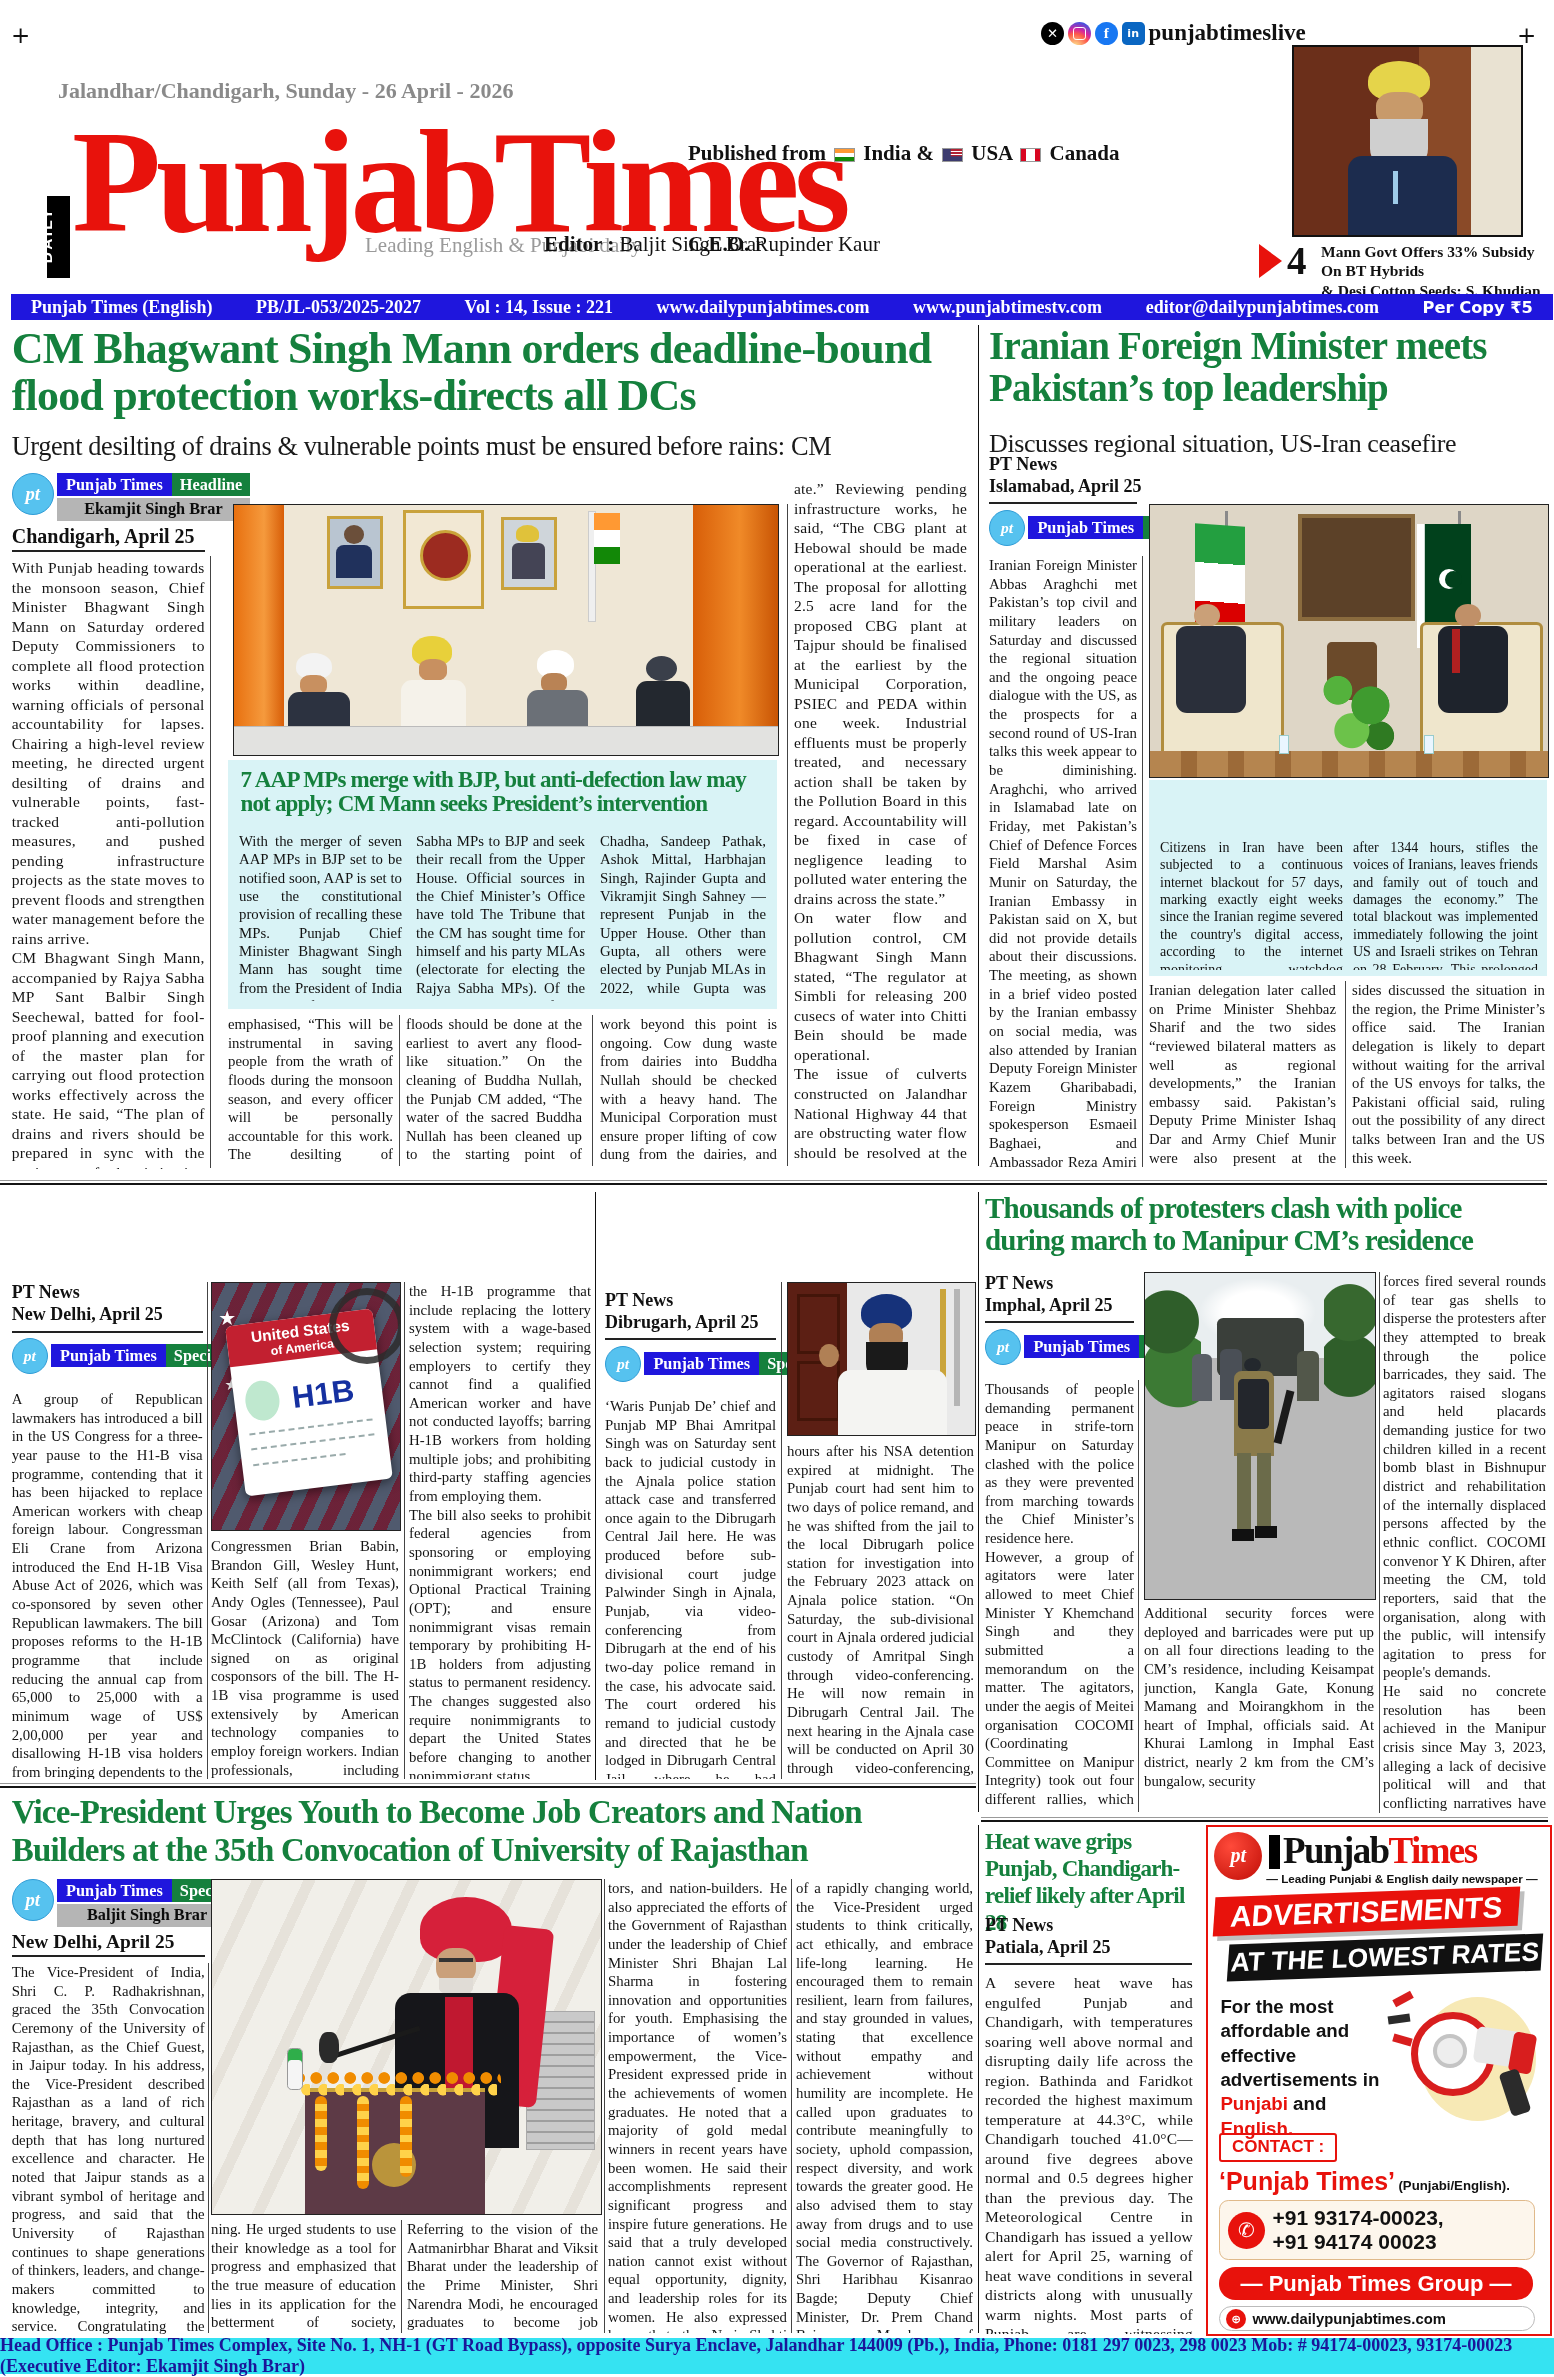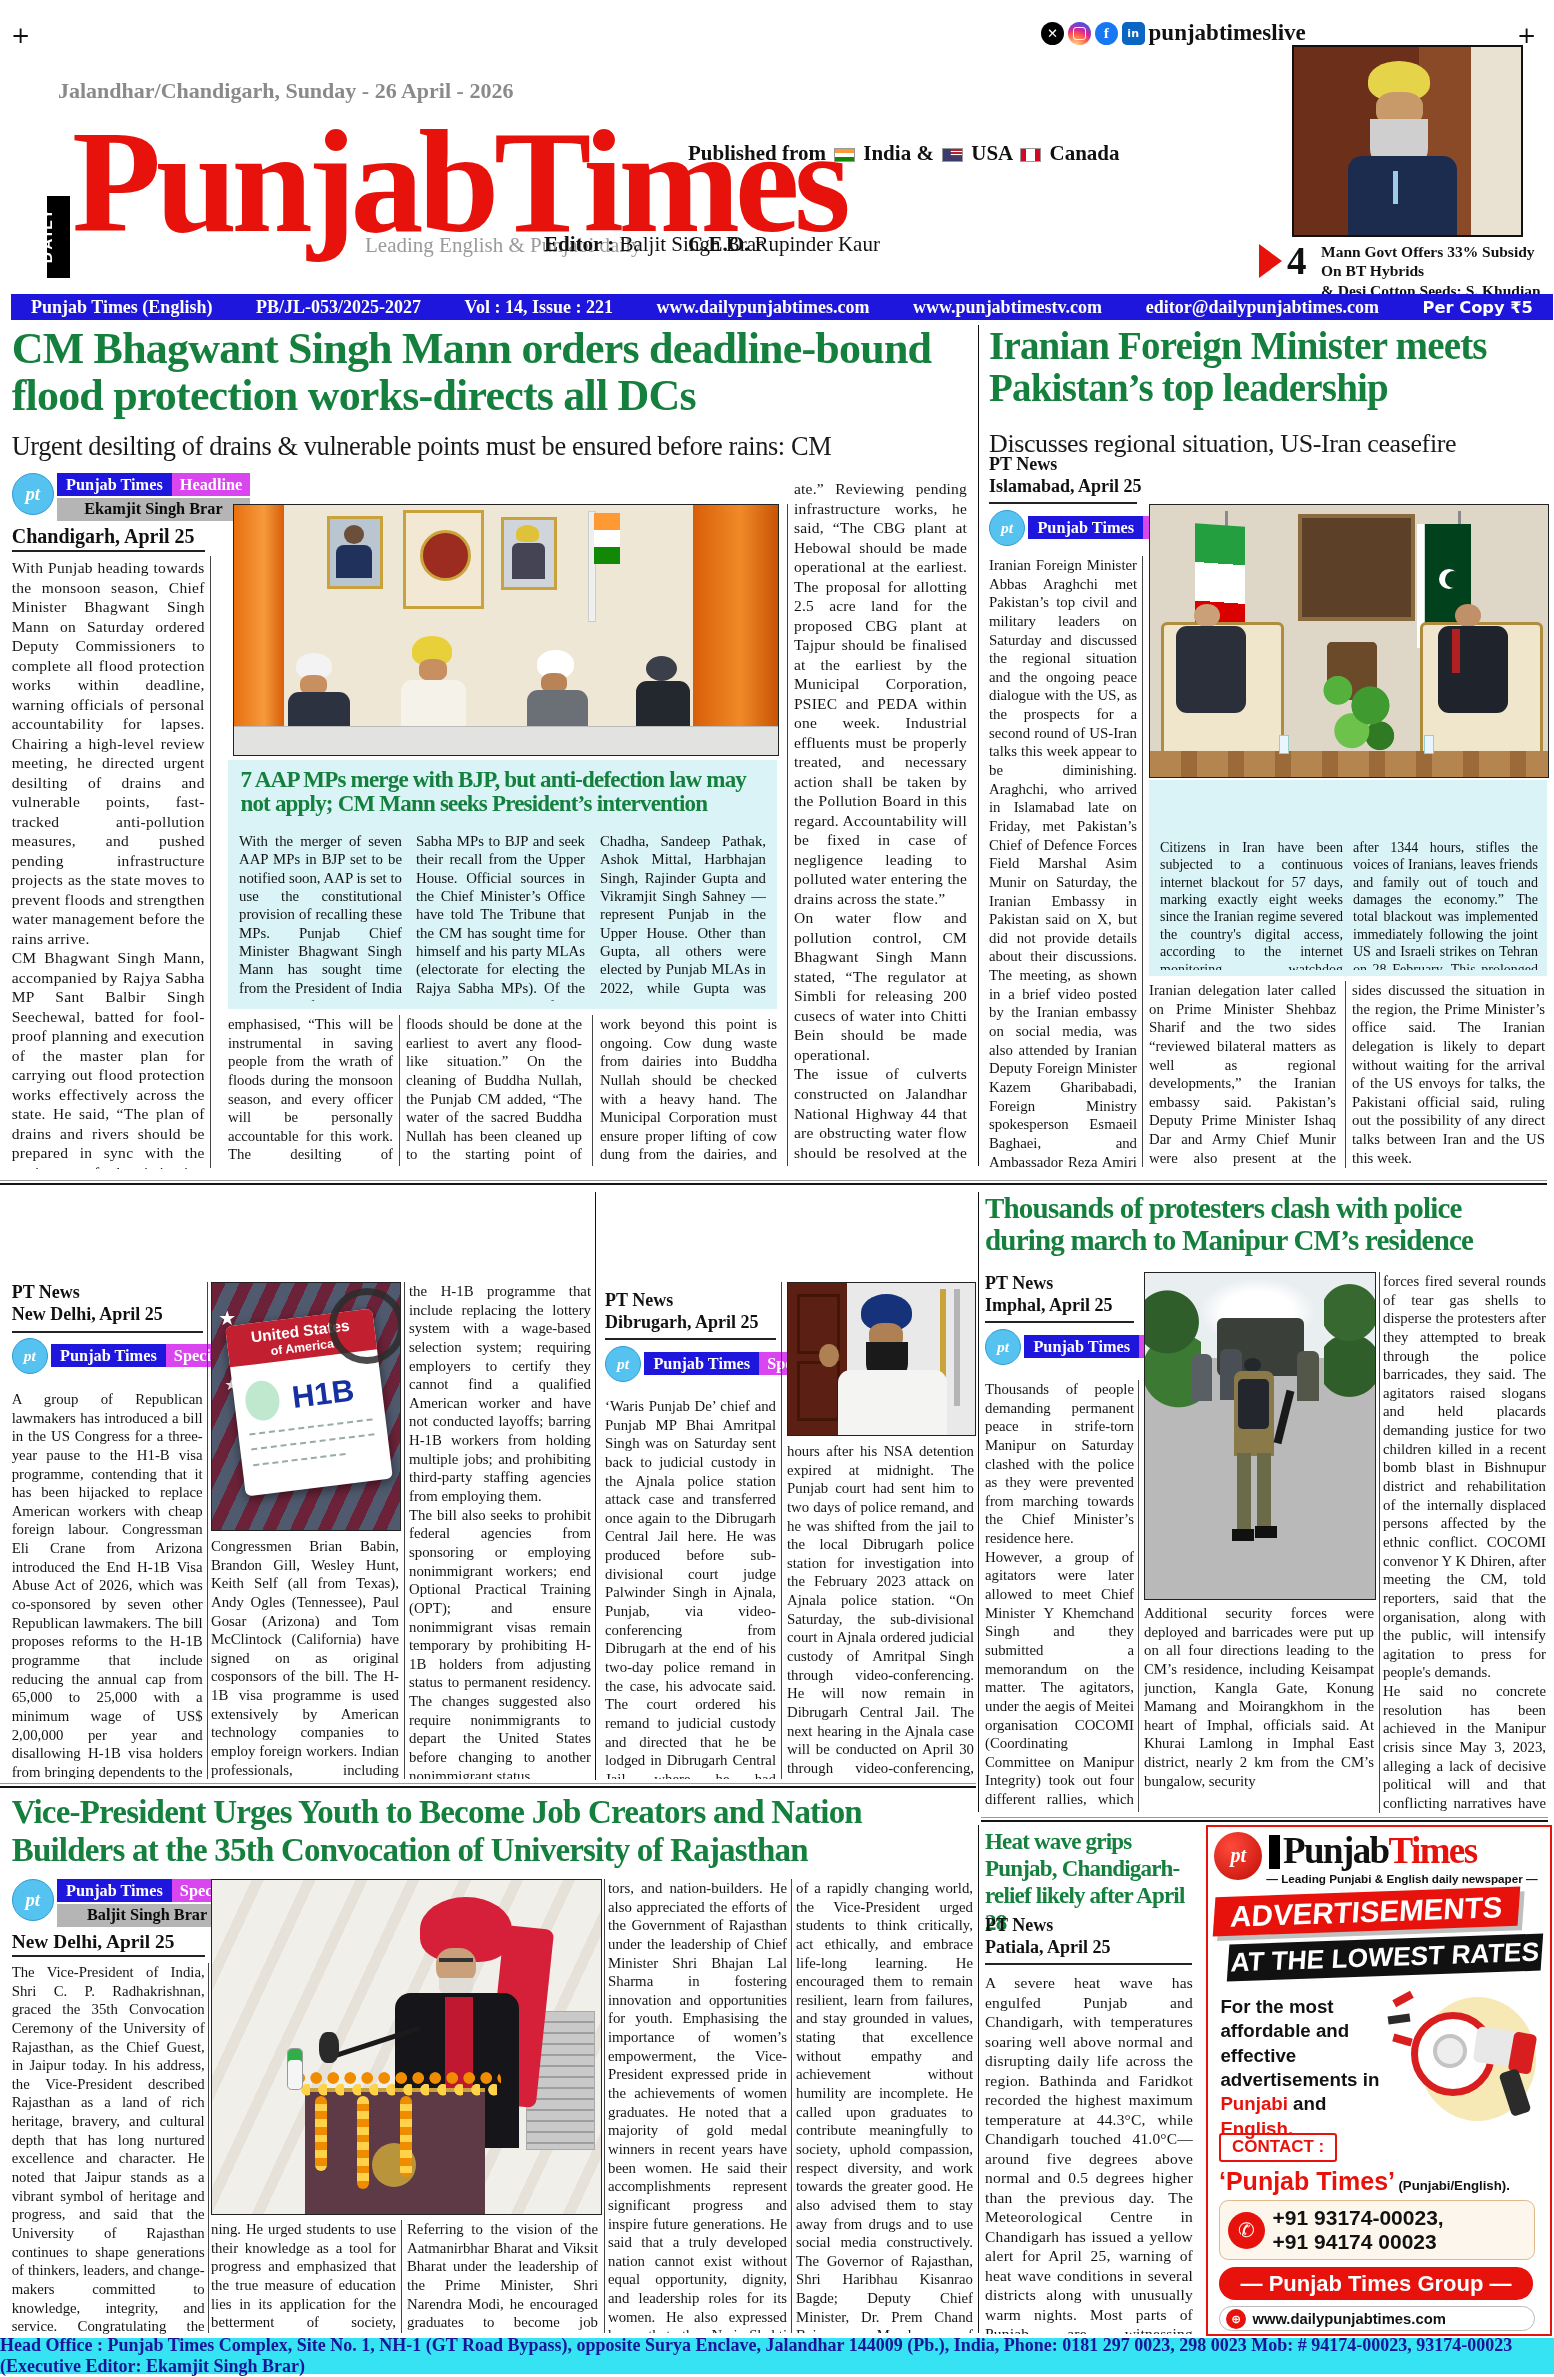--- a/index.html
+++ b/index.html
@@ -18,21 +18,21 @@
   .hsep{position:absolute;height:1.6px;border-top:0.8px solid #999;border-bottom:2.3px solid #141414;}
   .photo{position:absolute;overflow:hidden;border:0.8px solid #222;}
   
   .badge{position:absolute;display:flex;align-items:flex-start;}
   .pt-circle{width:40px;height:40px;border-radius:50%;background:#56c2ef;color:#fff;
              font-style:italic;font-weight:bold;font-size:18.7px;display:flex;align-items:center;justify-content:center;
              border:1.6px solid #2f9cd6;flex:0 0 auto;}
   .badge-rows{margin-left:3.1px;}
   .brow{display:flex;}
   .bb{background:#1f16dd;color:#fff;font-weight:bold;font-size:16.3px;padding:1.6px 9.3px;line-height:20px;}
-  .br{background:#d946ef;color:#fff;font-weight:bold;font-size:16.3px;padding:1.6px 7.8px;line-height:20px;}
+  .br{background:#15803d;color:#fff;font-weight:bold;font-size:16.3px;padding:1.6px 7.8px;line-height:20px;}
   .bg-gray{background:#b5b5b5;color:#0b0b0b;font-weight:bold;font-size:16.3px;padding:1.6px 11px;line-height:20px;margin-top:1.6px;text-align:center;}
   .cyanbox{position:absolute;background:#d9f3f6;}
   .boxcol{position:absolute;text-align:justify;font-size:14.8px;line-height:1.24;white-space:pre-line;overflow:hidden;}
   
   .icirc{display:inline-flex;width:23px;height:23px;border-radius:50%;align-items:center;justify-content:center;
          color:#fff;font-weight:bold;font-family:"DejaVu Sans",sans-serif;font-size:13.2px;margin-right:3.9px;vertical-align:middle;}
   .flag{display:inline-block;width:18.7px;height:11.7px;vertical-align:-1.6px;margin:0 3.1px;border:0.8px solid #999;}
   .infobar{position:absolute;background:#1f16dd;color:#fff;display:flex;align-items:center;
            justify-content:space-between;font-weight:bold;font-size:18px;padding:0 20px;}
   .crop{position:absolute;color:#111;font-size:23px;font-family:"DejaVu Sans",sans-serif;}

